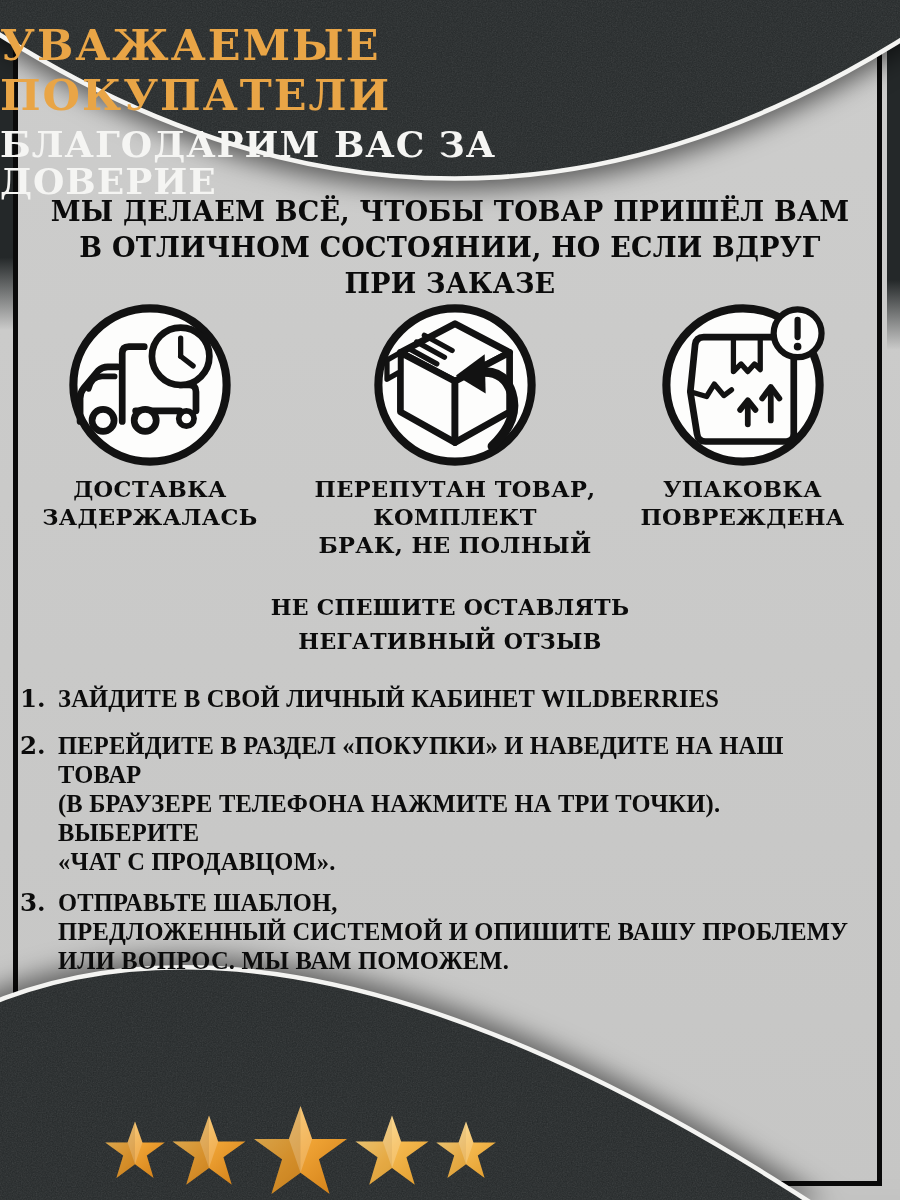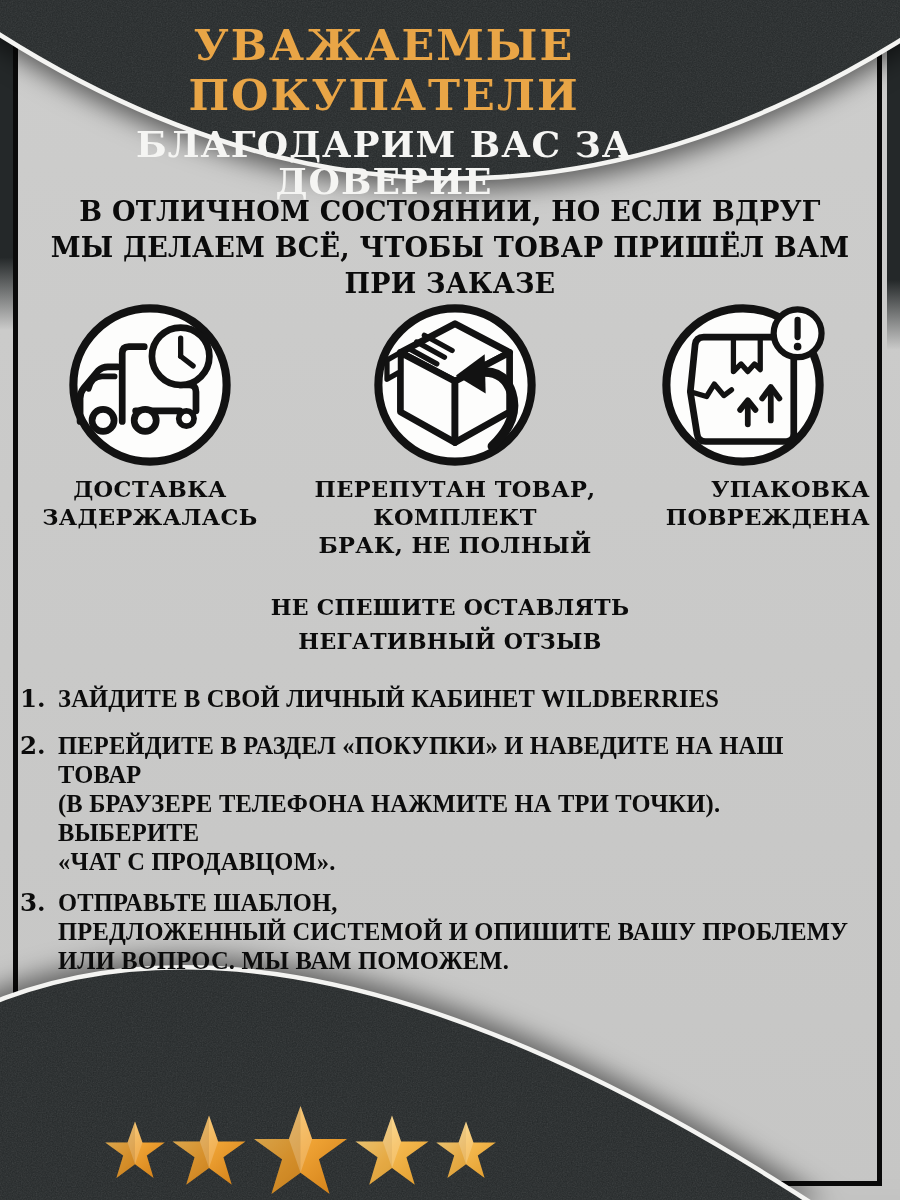--- a/index.html
+++ b/index.html
@@ -14,32 +14,32 @@
   
   .strip{position:absolute;top:0;z-index:1;}
   .strip-left{left:0;width:13px;height:330px;
     background:linear-gradient(180deg,#242829 0%,#242829 78%,rgba(36,40,41,0) 100%);}
   .strip-right{right:0;width:13px;height:350px;
     background:linear-gradient(180deg,#242829 0%,#242829 80%,rgba(36,40,41,0) 100%);}
   .arcs{position:absolute;left:0;top:0;z-index:2;pointer-events:none;}
   .shadowed-top{filter:drop-shadow(0 9px 12px rgba(0,0,0,.55));}
   .shadowed-bot{filter:drop-shadow(0 -9px 12px rgba(0,0,0,.5));}
   
-  .hdr{position:absolute;left:0;top:20px;width:768px;text-align:center;z-index:3;}
+  .hdr{position:absolute;left:0;top:20px;width:768px;z-index:3;}
   .hdr-title{font-size:43px;letter-spacing:2px;color:#e9a546;line-height:50px;}
   .hdr-sub{margin-top:6px;font-size:36px;letter-spacing:1px;color:#f5f5f3;line-height:37px;}
   .intro{position:absolute;left:0;top:194px;width:900px;text-align:center;z-index:3;
     color:#0b0b0b;font-size:27px;line-height:36px;letter-spacing:.2px;}
   .issues{position:absolute;top:298px;left:0;width:896px;height:280px;z-index:3;}
   .issue{position:absolute;text-align:center;}
   .issue svg{display:block;margin:0 auto;}
   .issue-label{margin-top:3px;font-size:22.5px;line-height:28px;color:#0c0c0c;letter-spacing:.4px;}
   .i1{left:25px;width:250px;}
   .i2{left:300px;width:310px;}
-  .i3{left:615px;width:255px;text-align:right;}
+  .i3{left:615px;width:255px;}
   .advice{position:absolute;left:0;top:590px;width:900px;text-align:center;z-index:3;
     color:#0b0b0b;font-size:22px;line-height:34px;letter-spacing:.3px;}
   .steps{position:absolute;left:18px;top:684px;width:848px;z-index:3;color:#0c0c0c;}
   .step{display:flex;align-items:flex-start;}
   .step-num{width:40px;flex:0 0 40px;font-size:24.5px;line-height:29px;padding-left:2px;box-sizing:border-box;}
   .step-text{font-size:24.5px;line-height:29px;white-space:pre-line;letter-spacing:.2px;font-family:Liberation Serif, serif;}
   .mb1{margin-bottom:18px;} .mb2{margin-bottom:12px;}
   .footer{position:absolute;left:0;top:1030px;width:610px;text-align:center;z-index:3;
     color:#f6f6f4;font-size:31px;line-height:41px;letter-spacing:.5px;}
   .stars{position:absolute;left:55px;top:1100px;width:490px;height:100px;z-index:3;
@@ -85,22 +85,22 @@
 
   <div class="hdr">
     <div class="hdr-title">УВАЖАЕМЫЕ ПОКУПАТЕЛИ</div>
     <div class="hdr-sub">
       <div>БЛАГОДАРИМ ВАС ЗА</div>
       <div>ДОВЕРИЕ</div>
     </div>
   </div>
 
   <div class="intro">
+    <div>МЫ ДЕЛАЕМ ВСЁ, ЧТОБЫ ТОВАР ПРИШЁЛ ВАМ</div>
     <div>В ОТЛИЧНОМ СОСТОЯНИИ, НО ЕСЛИ ВДРУГ</div>
-    <div>МЫ ДЕЛАЕМ ВСЁ, ЧТОБЫ ТОВАР ПРИШЁЛ ВАМ</div>
     <div>ПРИ ЗАКАЗЕ</div>
   </div>
 
   <div class="issues">
 
     <div class="issue i1">
       <svg width="182" height="174" viewBox="0 0 190 180">
         <circle cx="95" cy="90" r="80" fill="#fdfdfc" stroke="#121212" stroke-width="8.5"></circle>
         <g fill="none" stroke="#121212" stroke-width="7" stroke-linecap="round" stroke-linejoin="round">
           <path d="M 22,128 L 22,104 Q 22,98 26,93 L 41,75 Q 45,71 51,71 L 61,71"></path>

